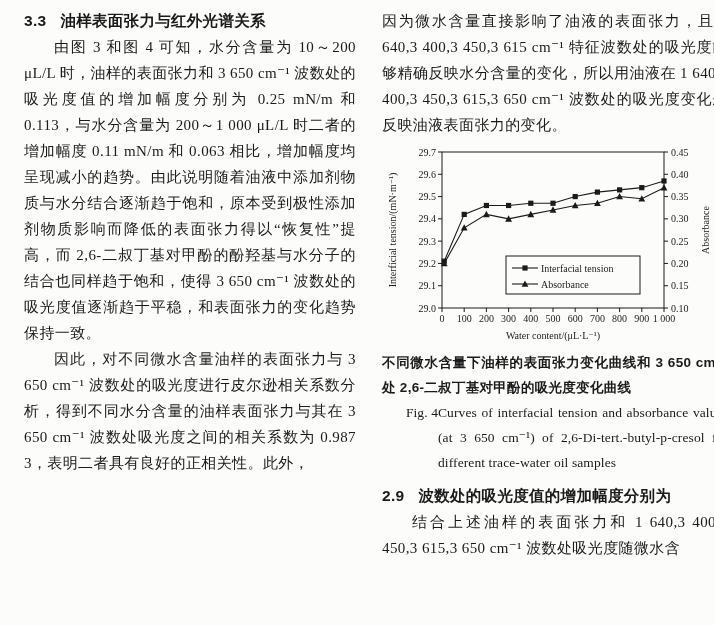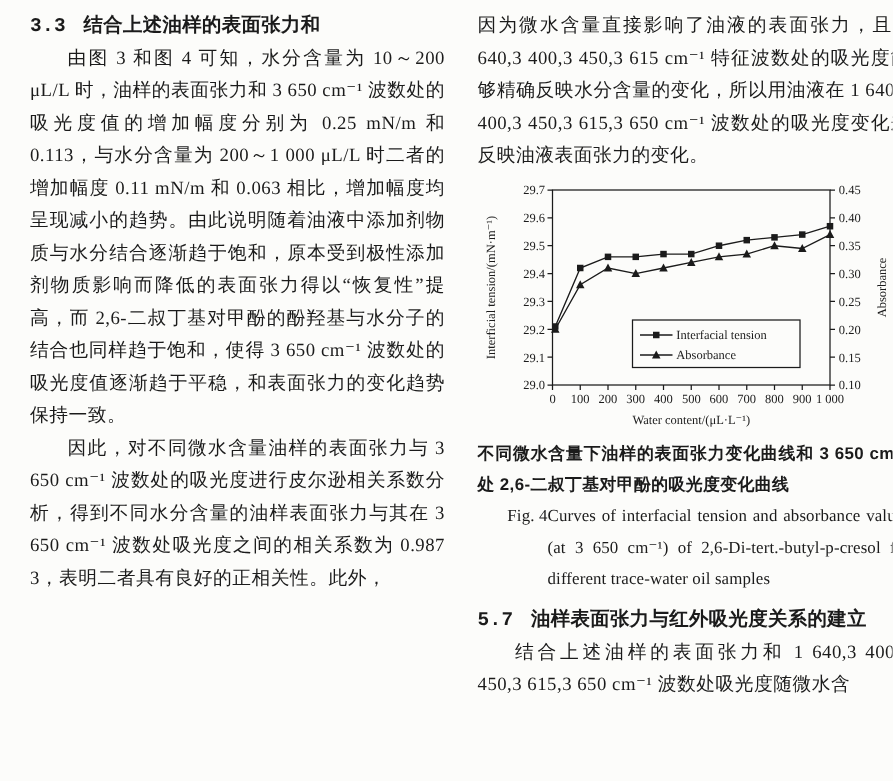--- a/index.html
+++ b/index.html
@@ -22,21 +22,21 @@
     text-align:justify;
   }
   p.indent{text-indent:2em;}
   h3{
     margin:0;
     font-family:"Liberation Sans","DejaVu Sans",sans-serif;
     font-weight:bold;
     font-size:15.5px;line-height:26px;
     letter-spacing:0.3px;
   }
-  h3 .h-num{margin-right:0.9em;font-family:Liberation Mono, monospace;}
+  h3 .h-num{margin-right:0.9em;font-family:Liberation Sans, sans-serif;}
   .h34{margin-top:8px;}
   figure{margin:6px 0 0 0;padding:0;}
   #chart-svg{display:block;margin:2px 0 4px 2px;}
   figcaption{margin-top:2px;}
   .cap{display:flex;font-size:13.5px;line-height:25px;}
   .cap-label{flex:0 0 56px;white-space:nowrap;text-align:right;}
   .cap-text{flex:1;}
   .cap.zh{
     font-family:"Liberation Sans","DejaVu Sans",sans-serif;
     font-weight:bold;letter-spacing:0.3px;text-align:justify;
@@ -44,21 +44,21 @@
   .cap.en{letter-spacing:0.1px;}
   .cap.en .cap-text{text-align:justify;}
 </style>
 </head>
 <body>
 
 <div class="page">
 
   <div class="col-left">
     <h3>
-      <span class="h-num">3.3</span><span>结合上述油样的表面张力和</span>
+      <span class="h-num">3.3</span><span>油样表面张力与红外光谱关系</span>
     </h3>
     <p class="indent">由图 3 和图 4 可知，水分含量为 10～200 μL/L 时，油样的表面张力和 3 650 cm⁻¹ 波数处的吸光度值的增加幅度分别为 0.25 mN/m 和 0.113，与水分含量为 200～1 000 μL/L 时二者的增加幅度 0.11 mN/m 和 0.063 相比，增加幅度均呈现减小的趋势。由此说明随着油液中添加剂物质与水分结合逐渐趋于饱和，原本受到极性添加剂物质影响而降低的表面张力得以“恢复性”提高，而 2,6-二叔丁基对甲酚的酚羟基与水分子的结合也同样趋于饱和，使得 3 650 cm⁻¹ 波数处的吸光度值逐渐趋于平稳，和表面张力的变化趋势保持一致。</p>
     <p class="indent">因此，对不同微水含量油样的表面张力与 3 650 cm⁻¹ 波数处的吸光度进行皮尔逊相关系数分析，得到不同水分含量的油样表面张力与其在 3 650 cm⁻¹ 波数处吸光度之间的相关系数为 0.987 3，表明二者具有良好的正相关性。此外，</p>
   </div>
 
   <div class="col-right">
     <p>因为微水含量直接影响了油液的表面张力，且 1 640,3 400,3 450,3 615 cm⁻¹ 特征波数处的吸光度能够精确反映水分含量的变化，所以用油液在 1 640,3 400,3 450,3 615,3 650 cm⁻¹ 波数处的吸光度变化来反映油液表面张力的变化。</p>
 
     <figure>
       <svg id="chart-svg" width="336" height="202" viewBox="0 0 336 202" xmlns="http://www.w3.org/2000/svg">
@@ -157,18 +157,18 @@
           <span class="cap-text">不同微水含量下油样的表面张力变化曲线和 3 650 cm⁻¹ 处 2,6-二叔丁基对甲酚的吸光度变化曲线</span>
         </div>
         <div class="cap en">
           <span class="cap-label">Fig. 4</span>
           <span class="cap-text">Curves of interfacial tension and absorbance values (at 3 650 cm⁻¹) of 2,6-Di-tert.-butyl-p-cresol for different trace-water oil samples</span>
         </div>
       </figcaption>
     </figure>
 
     <h3 class="h34">
-      <span class="h-num">5.7</span><span>油样表面张力与红外吸光度关系的建立</span>
+      <span class="h-num">2.9</span><span>波数处的吸光度值的增加幅度分别为</span>
     </h3>
     <p class="indent">结合上述油样的表面张力和 1 640,3 400,3 450,3 615,3 650 cm⁻¹ 波数处吸光度随微水含</p>
   </div>
 
 </div>
 
 </body></html>

